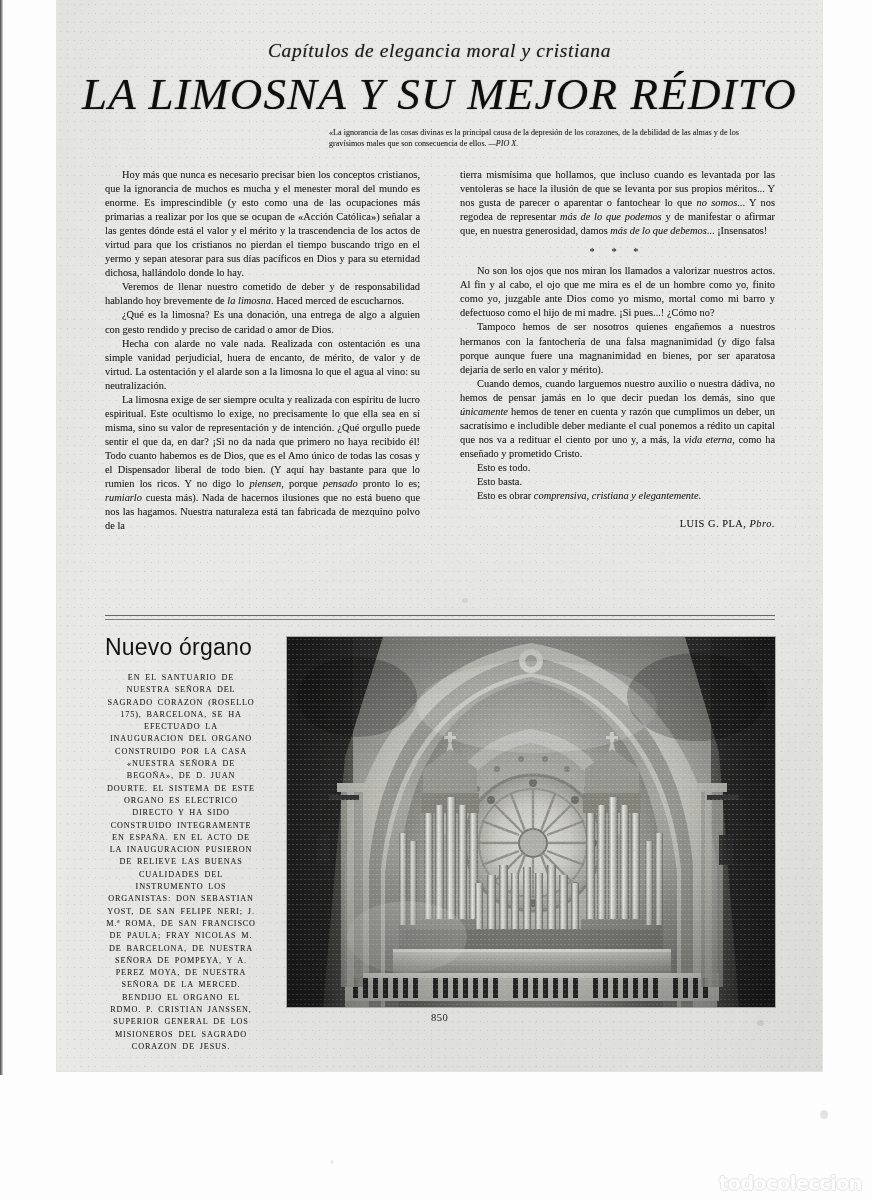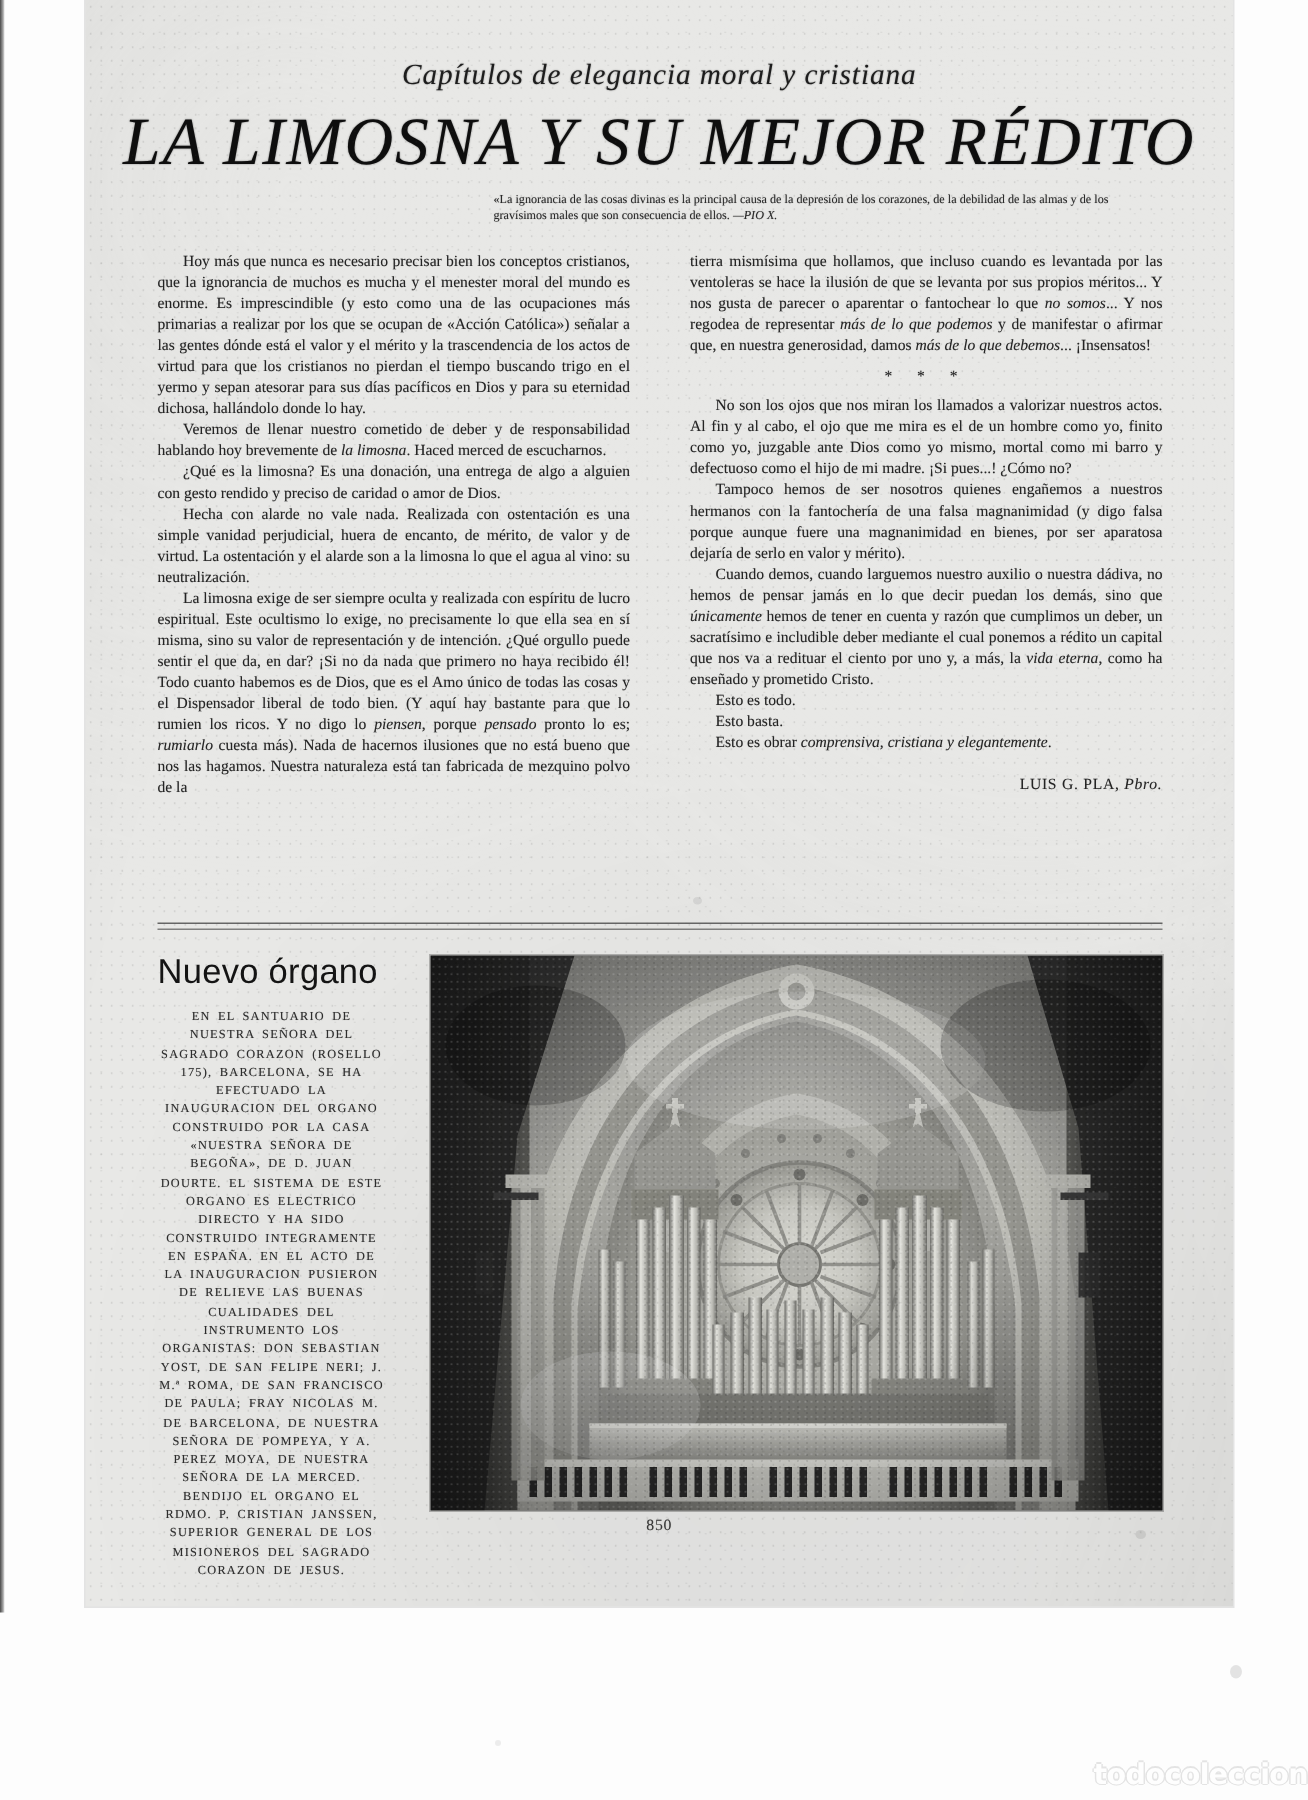--- a/index.html
+++ b/index.html
@@ -139,21 +139,21 @@
 
   
   .folio{
     position:absolute;left:0;top:1012px;width:765px;text-align:center;
     font-size:10.5px;color:#3b3b3b;letter-spacing:.5px;
     text-shadow:0 0 .6px rgba(0,0,0,.3);
   }
 
   
   .watermark{
-    position:absolute;right:0;bottom:6px;
+    position:absolute;right:10px;bottom:6px;
     font-family:"DejaVu Sans", sans-serif;
     font-size:19px;font-weight:700;letter-spacing:-.4px;
     color:#ffffff;
     text-shadow:
       0 0 1px #e0e0e0, 1px 0 0 #e3e3e3, -1px 0 0 #e3e3e3,
       0 1px 0 #e3e3e3, 0 -1px 0 #e3e3e3;
     opacity:.95;
   }
   
   .blem{position:absolute;border-radius:50%;background:rgba(90,90,90,.35);pointer-events:none;}

